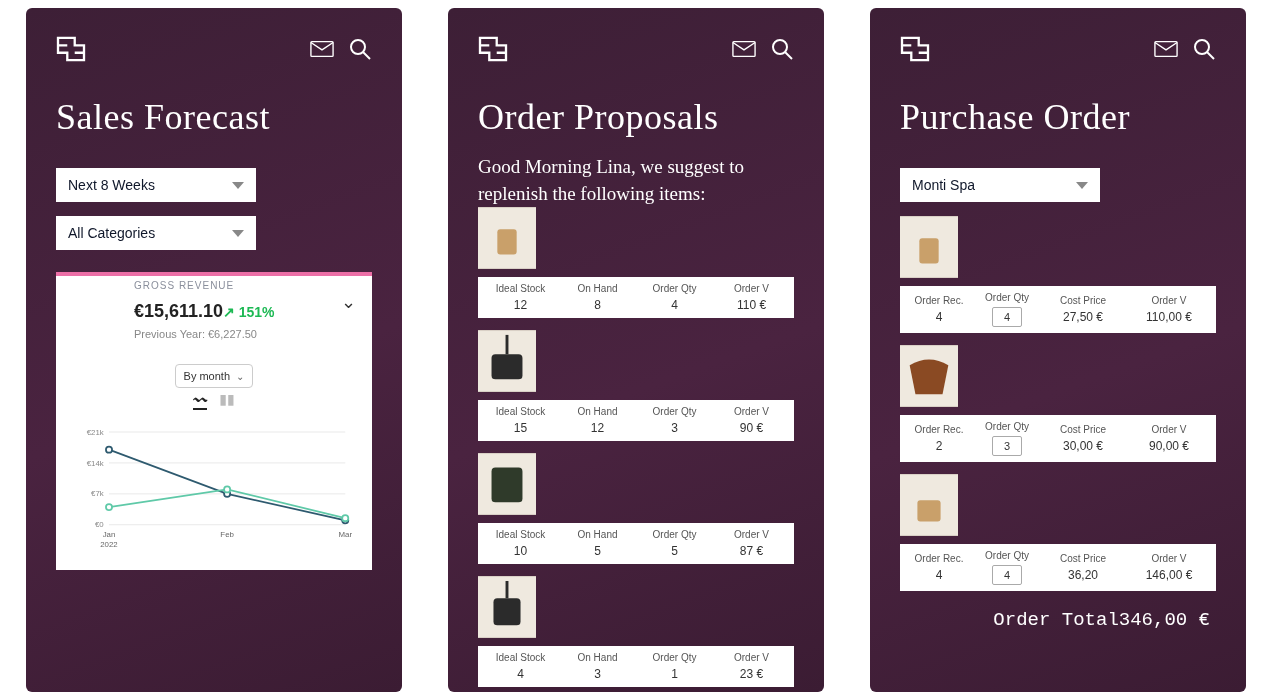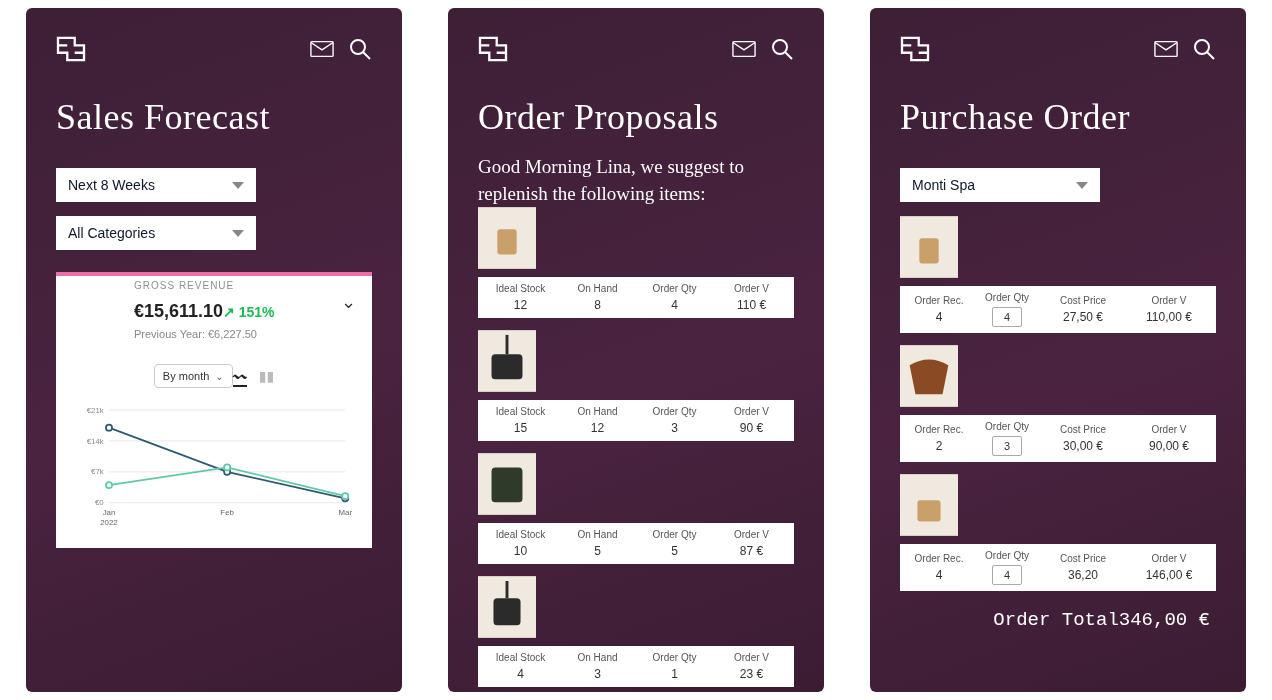--- a/index.html
+++ b/index.html
@@ -74,21 +74,21 @@
     margin-top: 22px;
   }
   .chart-label { font-size: 10px; letter-spacing: 1px; color: #8a8f9c; text-transform: uppercase; margin-left: 60px; }
   .chart-main { display: flex; align-items: center; margin-top: 10px; margin-left: 60px; }
   .chart-value { font-size: 18px; font-weight: 700; color: #222; }
   .chart-trend { font-size: 14px; font-weight: 600; color: #1db954; text-align: right; }
   .chart-trend::before { content: "↗ "; }
   .chart-prev { font-size: 11px; color: #888; margin-top: 6px; margin-left: 60px; }
   .chart-chevron { position: absolute; right: 46px; font-size: 18px; color: #333; cursor: pointer; }
 
-  .chart-controls { display: flex; align-items: center; justify-content: center; margin-top: 24px; }
+  .chart-controls { display: flex; align-items: center; justify-content: space-between; margin-top: 24px; flex-direction: column; }
   .period-select { border: 1px solid #ccc; border-radius: 4px; padding: 5px 8px; font-size: 11px; display: flex; align-items: center; gap: 6px; cursor: pointer; }
   .period-select .small-caret { font-size: 10px; color: #666; }
   .chart-type-toggles { display: flex; gap: 12px; align-items: center; }
   .chart-plot { width: 100%; height: 140px; margin-top: 8px; }
 
   
   .product-row { display: flex; margin-bottom: 12px; gap: 8px; flex-direction: column; }
   .product-thumb {
     width: 58px; height: 62px; background: #d9d0c6;
     display: flex; align-items: center; justify-content: center;

